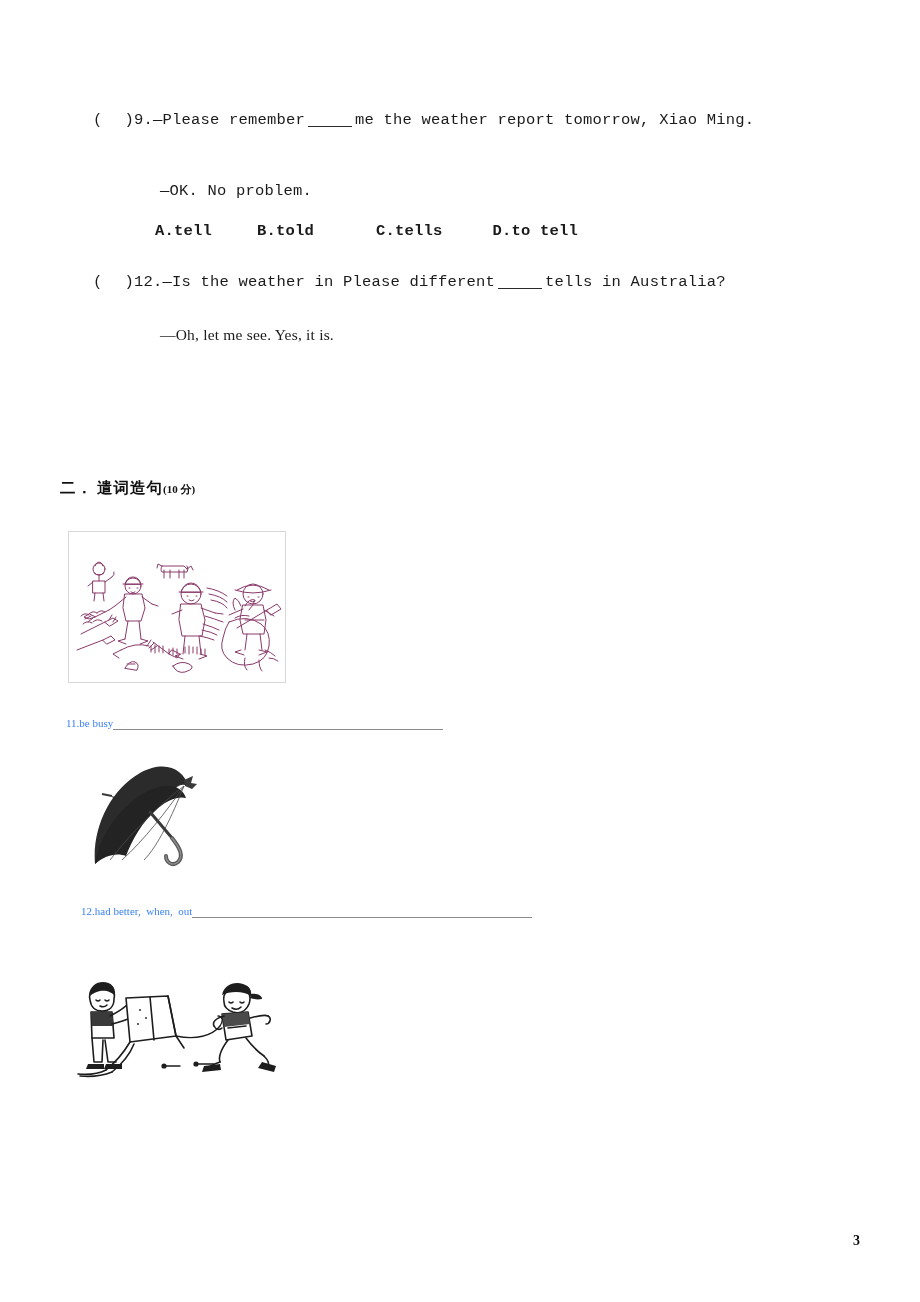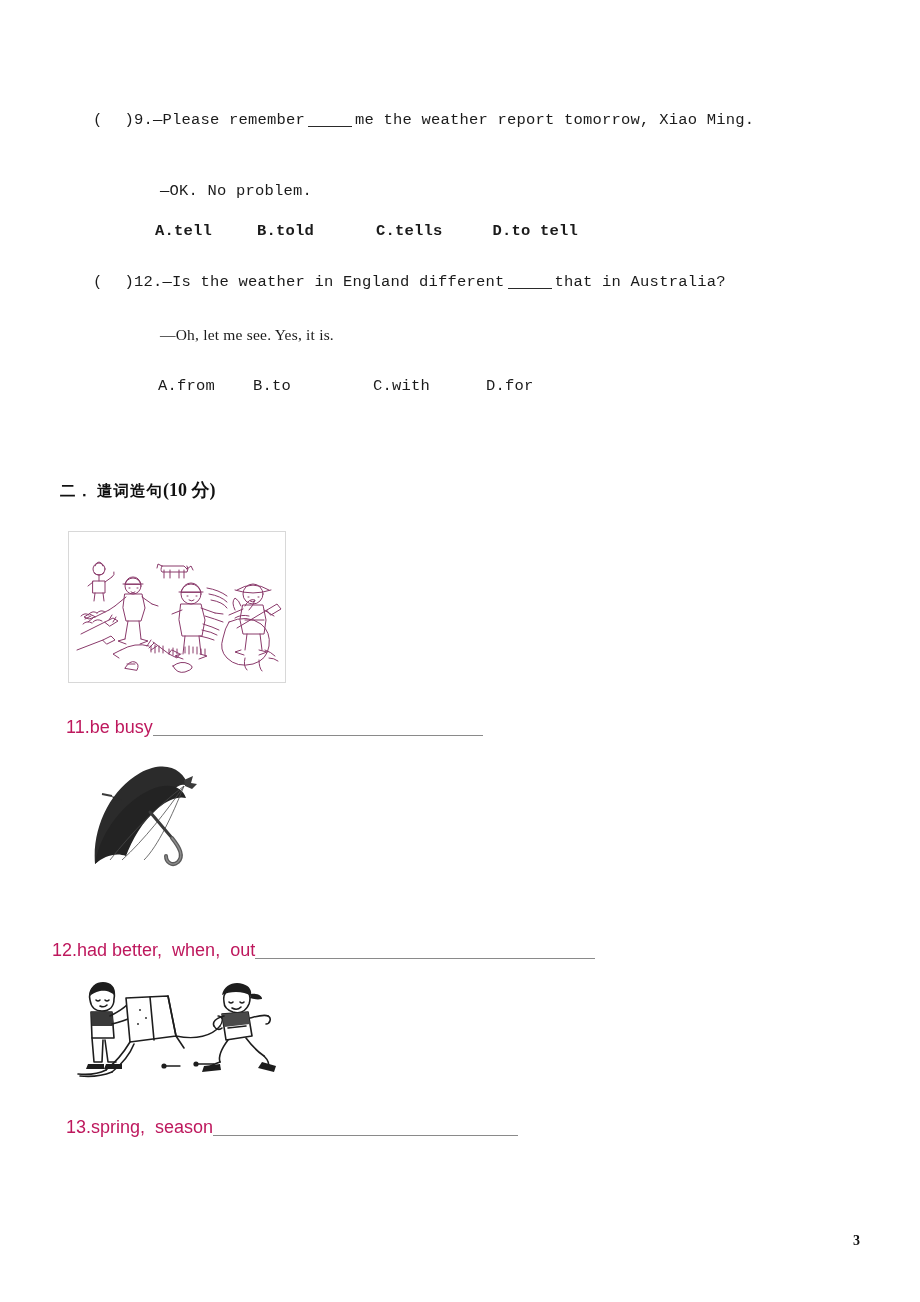--- a/index.html
+++ b/index.html
@@ -51,29 +51,29 @@
     white-space: pre;
   }
   .section-head .cn {
     font-family: "DejaVu Sans", sans-serif;
     font-weight: bold;
     letter-spacing: 1px;
   }
   .section-head .score {
     font-family: "Liberation Serif", "DejaVu Serif", serif;
     font-weight: bold;
-    font-size: 18px;
+    font-size: 11px;
   }
 
   
   .prompt-line {
     position: absolute;
-    font-family: Liberation Sans, sans-serif;
-    font-size: 18px;
-    color: #be185d;
+    font-family: Liberation Serif, serif;
+    font-size: 11px;
+    color: #3b82f6;
     white-space: pre;
     line-height: 1;
   }
   .prompt-rule {
     display: inline-block;
     border-bottom: 1px solid #8a8a8a;
     vertical-align: -3px;
     height: 11px;
   }
 
@@ -107,25 +107,24 @@
 <body>
 
 <div class="page">
 
   <div class="q-line" style="left:93px; top:113px;"><span>(</span><span style="display:inline-block;width:22px"></span><span>)</span><span>9.</span><span>—Please remember</span><span class="blank-inline"></span><span>me the weather report tomorrow, Xiao Ming.</span></div>
 
   <div class="q-line" style="left:160px; top:184px;">—OK. No problem.</div>
 
   <div class="q-line" style="left:155px; top:224px;font-weight:bold;"><span>A.tell</span><span style="display:inline-block;width:45px"></span><span>B.told</span><span style="display:inline-block;width:62px"></span><span>C.tells</span><span style="display:inline-block;width:50px"></span><span>D.to tell</span></div>
 
-  <div class="q-line" style="left:93px; top:275px;"><span>(</span><span style="display:inline-block;width:22px"></span><span>)</span><span>12.</span><span>—Is the weather in England different</span><span class="blank-inline"></span><span>that in Australia?</span></div>
+  <div class="q-line" style="left:93px; top:275px;"><span>(</span><span style="display:inline-block;width:22px"></span><span>)</span><span>12.</span><span>—Is the weather in Please different</span><span class="blank-inline"></span><span>tells in Australia?</span></div>
 
   <div class="q-line" style="left:160px; top:327px;font-family:Liberation Serif, serif;">—Oh, let me see. Yes, it is.</div>
 
-  <div class="q-line" style="left:158px; top:379px;"><span>A.from</span><span style="display:inline-block;width:38px"></span><span>B.to</span><span style="display:inline-block;width:82px"></span><span>C.with</span><span style="display:inline-block;width:56px"></span><span>D.for</span></div>
 
   <div class="section-head"><span class="cn">二．</span><span style="display:inline-block;width:4px"></span><span class="cn">遣词造句</span><span class="score">(10 分)</span></div>
 
   <div class="pic-frame" style="left:68px; top:531px; width:218px; height:152px;">
     <svg width="216" height="150" viewBox="0 0 216 150" fill="none" stroke="#8a3a6b" stroke-width="1" stroke-linecap="round" stroke-linejoin="round">
 
       <circle cx="30" cy="37" r="6"></circle>
       <path d="M26 34q1.5-4 4-4t4 4"></path>
       <path d="M25 41q2 2 5 2t5-2"></path>
       <path d="M30 43v6"></path>
@@ -247,21 +246,21 @@
       <path d="M34 40 l-10 -4 2 5 z" fill="#2b2b2b"></path>
       <path d="M24 36 l-10 -2" stroke="#3a3a3a" stroke-width="2" fill="none"></path>
 
       <path d="M62 52 L84 78" stroke="#3a3a3a" stroke-width="3" fill="none" stroke-linecap="round"></path>
 
       <path d="M84 78 C92 88 96 96 90 102 C84 107 78 102 78 96" stroke="#5a5a5a" stroke-width="4" fill="none" stroke-linecap="round"></path>
       <path d="M84 78 C92 88 96 96 90 102 C84 107 78 102 78 96" stroke="#8d8d8d" stroke-width="1.4" fill="none" stroke-linecap="round"></path>
     </svg>
   </div>
 
-  <div class="prompt-line" style="left:52px; top:906px;margin-top:35px;"><span>12.</span><span>had better,  when,  out</span><span class="prompt-rule" style="width:340px"></span></div>
+  <div class="prompt-line" style="left:81px; top:906px;"><span>12.</span><span>had better,  when,  out</span><span class="prompt-rule" style="width:340px"></span></div>
 
   <div class="pic-plain" style="left:72px; top:978px; width:212px; height:102px;">
     <svg width="212" height="102" viewBox="0 0 212 102" fill="none" stroke="#1d1d1d" stroke-width="1.6" stroke-linecap="round" stroke-linejoin="round">
 
       <path d="M18 22 C16 12 22 6 30 6 C38 6 44 12 42 21 C42 28 38 33 30 33 C23 33 19 29 18 22 Z" fill="#ffffff"></path>
       <path d="M18 18 C18 8 24 4 31 4 C39 4 44 9 43 18 C40 14 34 12 28 13 C23 14 20 16 18 18 Z" fill="#1d1d1d" stroke="none"></path>
       <path d="M24 22 q2 2 4 0"></path>
       <path d="M33 22 q2 2 4 0"></path>
       <path d="M28 28 q4 2 7 -1"></path>
 
@@ -318,17 +317,16 @@
       <path d="M132 88 L148 86 L149 92 L130 94 Z" fill="#1d1d1d" stroke="none"></path>
       <path d="M190 84 L204 88 L202 94 L186 90 Z" fill="#1d1d1d" stroke="none"></path>
 
       <path d="M92 88 L108 88" stroke-width="1.3"></path>
       <circle cx="92" cy="88" r="2.6" fill="#1d1d1d" stroke="none"></circle>
       <path d="M124 86 L142 86" stroke-width="1.3"></path>
       <circle cx="124" cy="86" r="2.6" fill="#1d1d1d" stroke="none"></circle>
     </svg>
   </div>
 
-  <div class="prompt-line" style="left:66px; top:1118px;"><span>13.</span><span>spring,  season</span><span class="prompt-rule" style="width:305px"></span></div>
 
   <div class="page-number">3</div>
 
 </div>
 
 </body></html>

